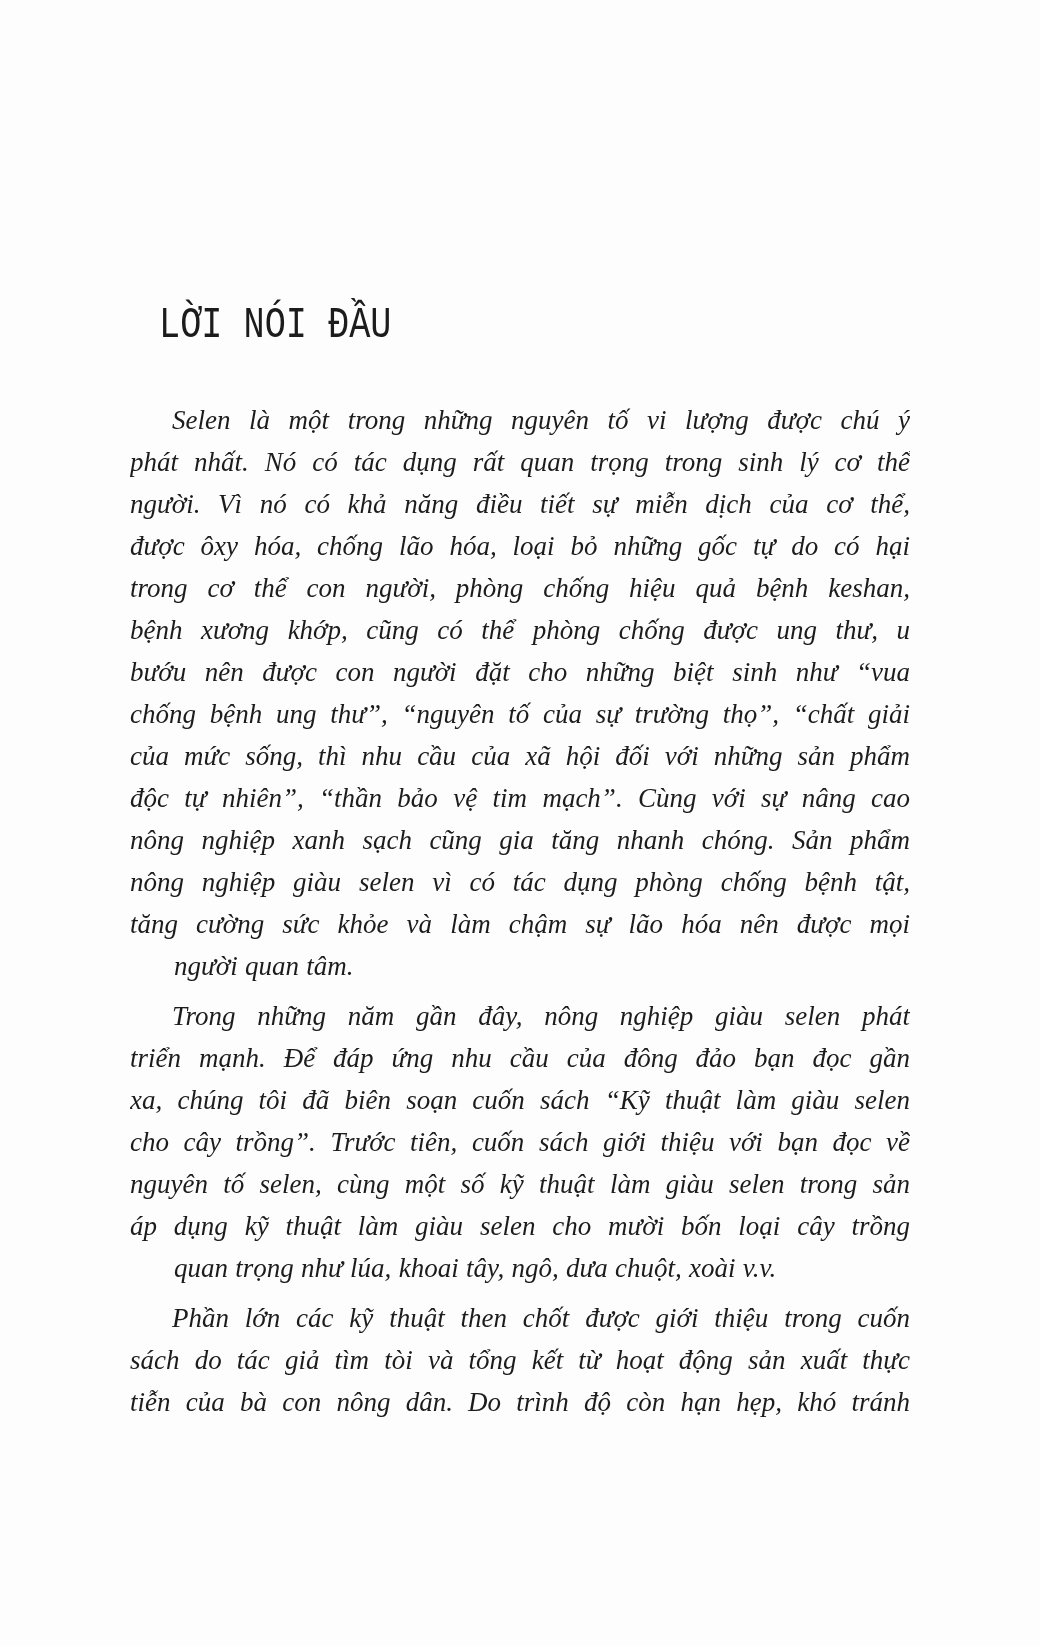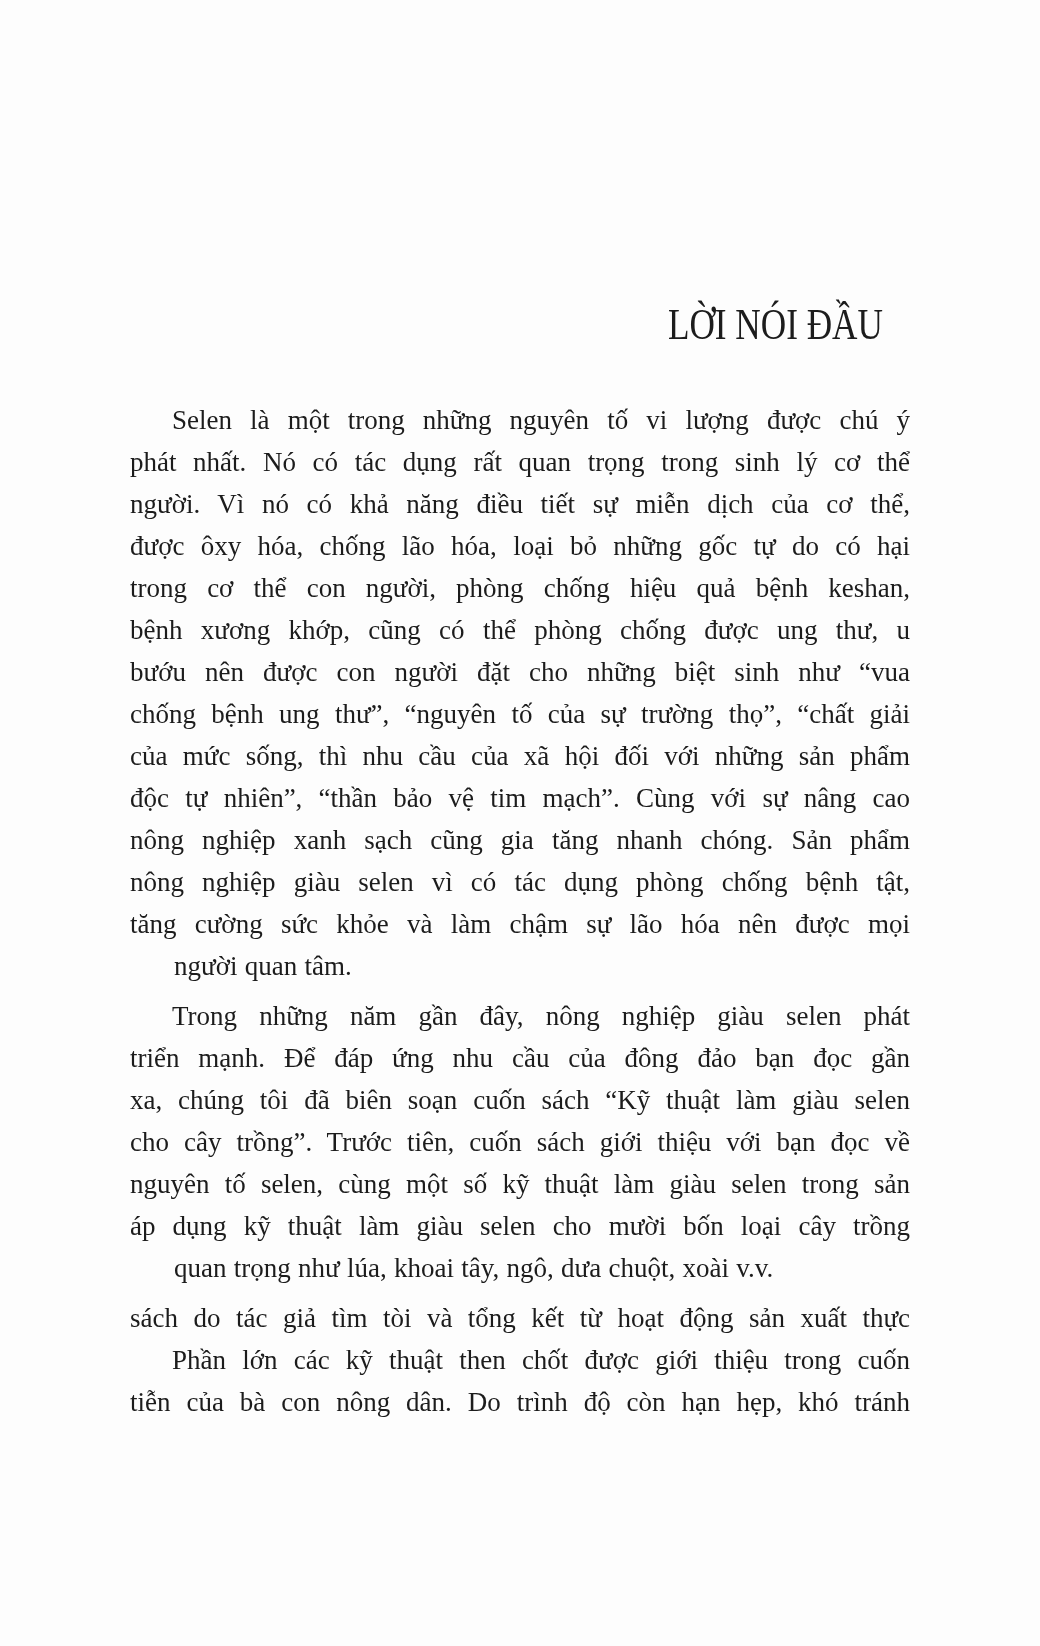--- a/index.html
+++ b/index.html
@@ -21,22 +21,22 @@
     overflow: hidden;
     font-family: "Liberation Serif", "DejaVu Serif", serif;
   }
   .page-title {
     position: absolute;
     top: 292px;
     left: 130px;
     width: 780px;
     height: 66px;
     line-height: 66px;
-    text-align: right;
-    font-family: Liberation Serif, serif;
+    text-align: left;
+    font-family: Liberation Mono, monospace;
     font-weight: 400;
     font-size: 44px;
     letter-spacing: 0px;
     color: var(--ink);
     margin: 0;
   }
   .page-title .squeeze {
     display: inline-block;
     transform: scaleX(0.80);
     transform-origin: center center;
@@ -54,20 +54,21 @@
   .para {
     margin: 0 0 8px 0;
     padding: 0;
   }
   .line {
     height: 42px;
     overflow: hidden;
     text-align: justify;
     text-align-last: justify;
     word-spacing: 0.02em;
+    font-style: italic;
   }
   .line.first {
     text-indent: 42px;
   }
   .line.last {
     text-align-last: left;
     margin-left: 44px;
   }
 </style>
 </head>
@@ -100,19 +101,19 @@
       <div class="line first">Trong những năm gần đây, nông nghiệp giàu selen phát</div>
       <div class="line">triển mạnh. Để đáp ứng nhu cầu của đông đảo bạn đọc gần</div>
       <div class="line">xa, chúng tôi đã biên soạn cuốn sách “Kỹ thuật làm giàu selen</div>
       <div class="line">cho cây trồng”. Trước tiên, cuốn sách giới thiệu với bạn đọc về</div>
       <div class="line">nguyên tố selen, cùng một số kỹ thuật làm giàu selen trong sản</div>
       <div class="line">áp dụng kỹ thuật làm giàu selen cho mười bốn loại cây trồng</div>
       <div class="line last">quan trọng như lúa, khoai tây, ngô, dưa chuột, xoài v.v.</div>
     </div>
 
     <div class="para">
+      <div class="line first">Phần lớn các kỹ thuật then chốt được giới thiệu trong cuốn</div>
       <div class="line">sách do tác giả tìm tòi và tổng kết từ hoạt động sản xuất thực</div>
-      <div class="line first">Phần lớn các kỹ thuật then chốt được giới thiệu trong cuốn</div>
       <div class="line">tiễn của bà con nông dân. Do trình độ còn hạn hẹp, khó tránh</div>
     </div>
 
   </div>
 </div>
 
 </body></html>

